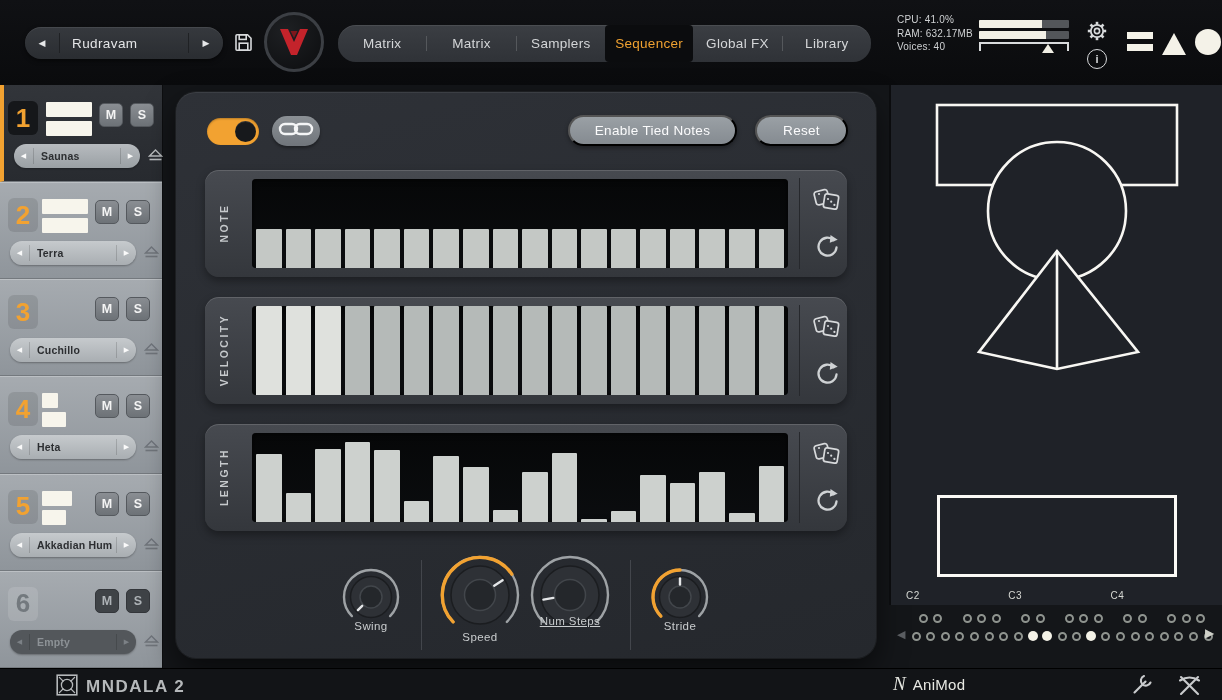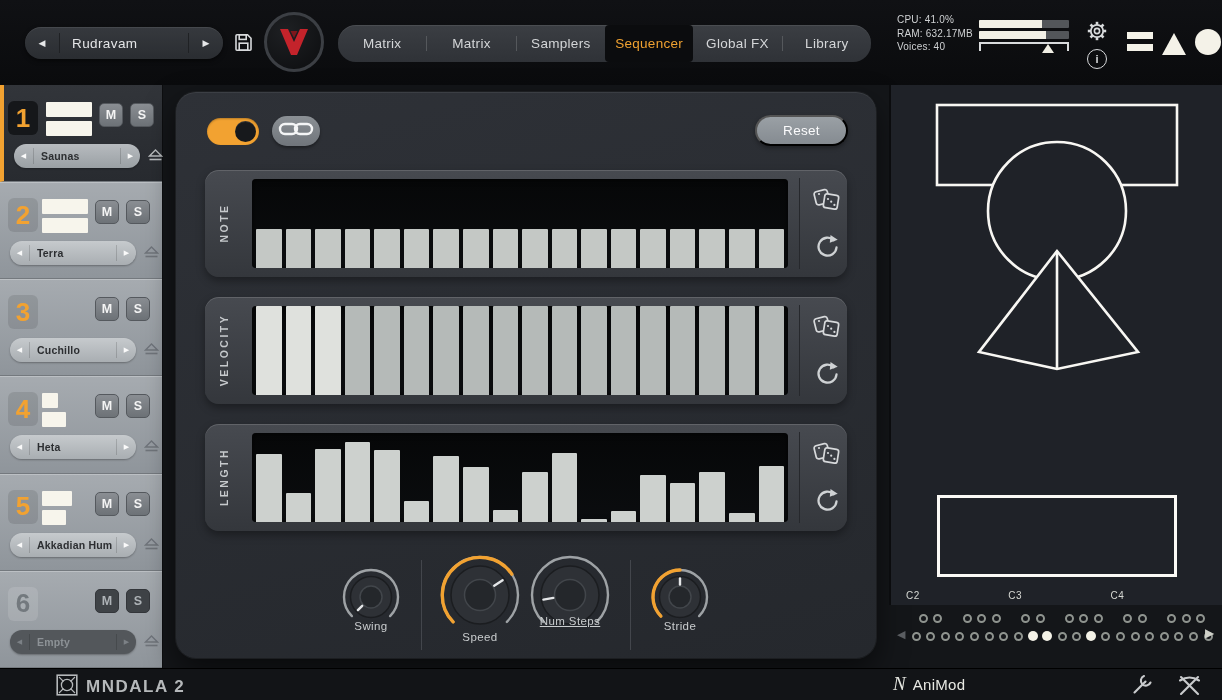--- a/index.html
+++ b/index.html
@@ -351,20 +351,21 @@
       <div class="knobDot" data-interactable="true"></div>
     </div>
     <div class="linkBtn" data-interactable="true">
       <span data-interactable="false">
         <svg width="36" height="20" viewBox="0 0 36 20" fill="none" stroke="#f4f5f6" stroke-width="2.4">
           <rect x="2" y="5" width="17" height="10" rx="5"></rect>
           <rect x="17" y="5" width="17" height="10" rx="5"></rect>
         </svg>
       </span>
     </div>
+    <button class="pillBtn" id="tiedBtn" data-interactable="true">Enable Tied Notes</button>
     <button class="pillBtn" id="resetBtn" data-interactable="true">Reset</button>
 
     <div id="lanesHost" data-interactable="false">
         <div class="lane" data-interactable="false" style="top: 78px;">
           <div class="laneLabel" data-interactable="false">NOTE</div>
           <div class="display" data-interactable="true">
             <div class="bar" style="height:44%;background:#c4c8c5" data-interactable="true"></div>
             <div class="bar" style="height:44%;background:#c4c8c5" data-interactable="true"></div>
             <div class="bar" style="height:44%;background:#c4c8c5" data-interactable="true"></div>
             <div class="bar" style="height:44%;background:#c4c8c5" data-interactable="true"></div>

